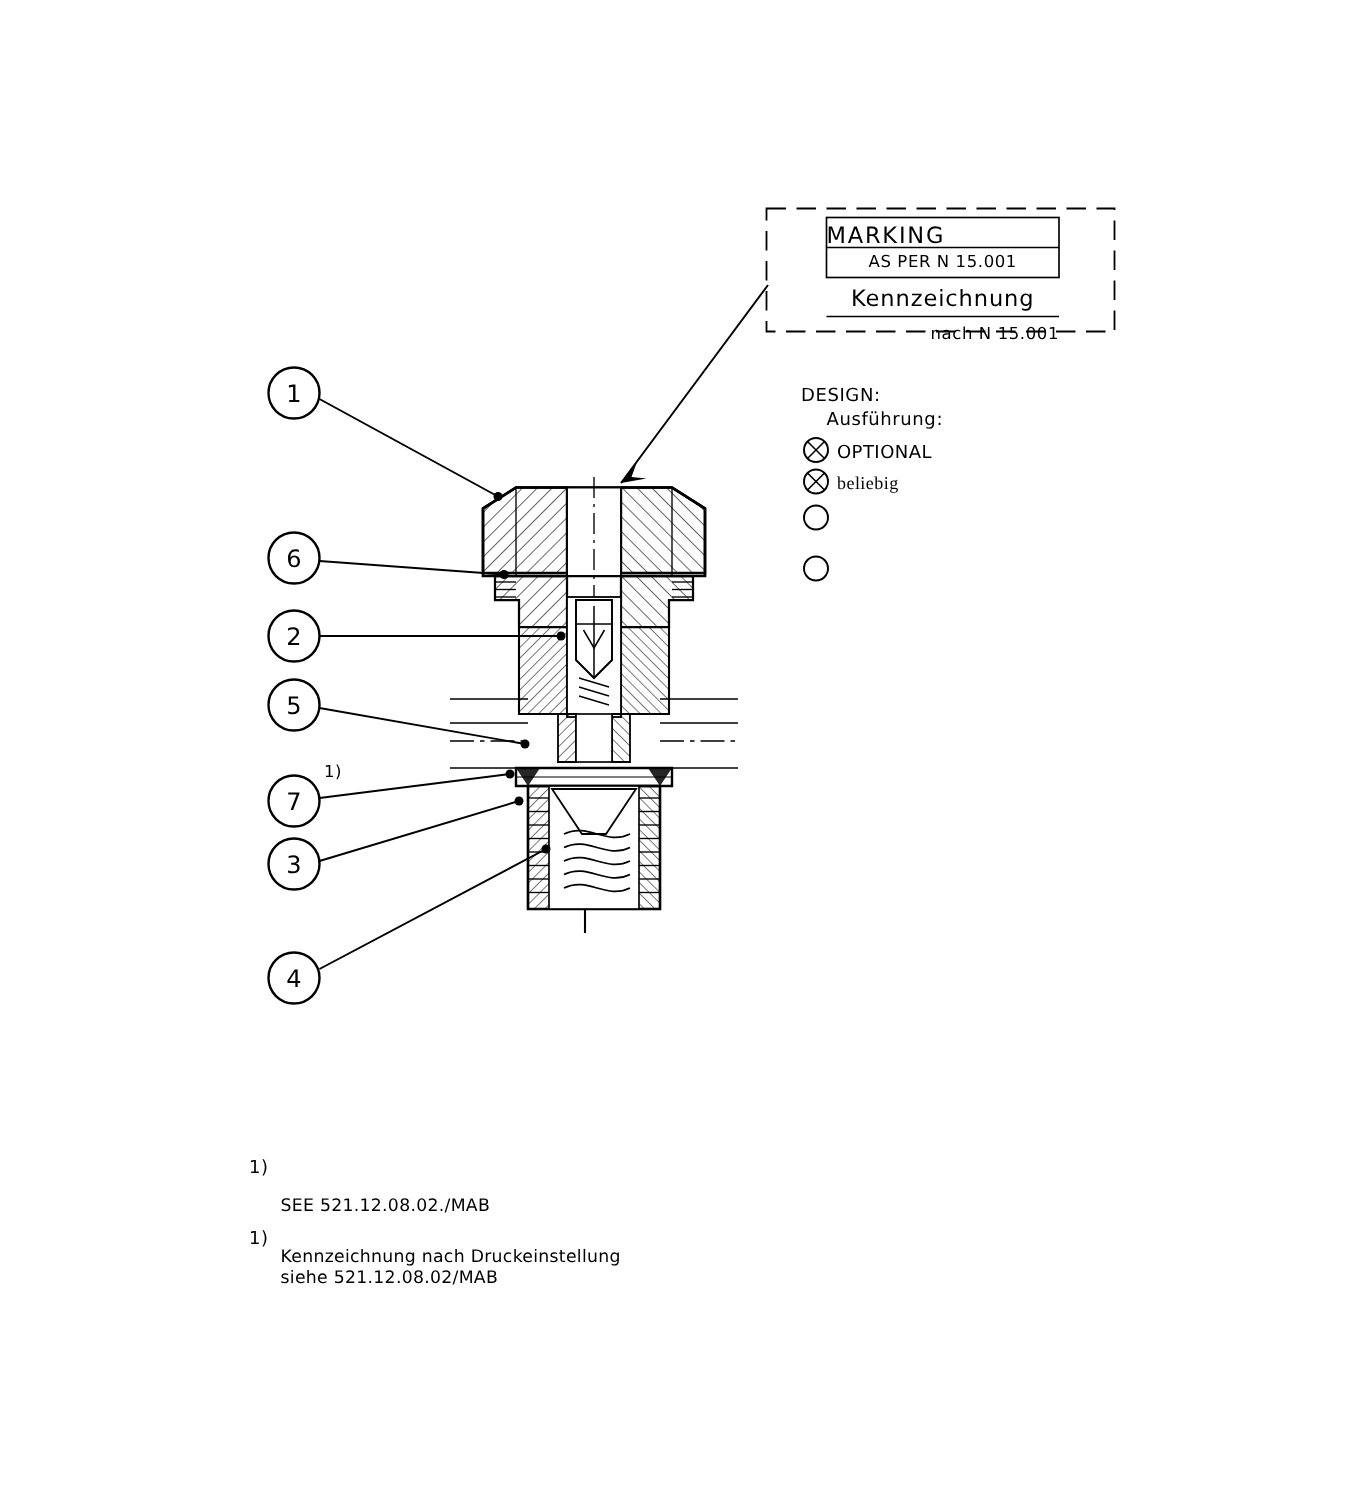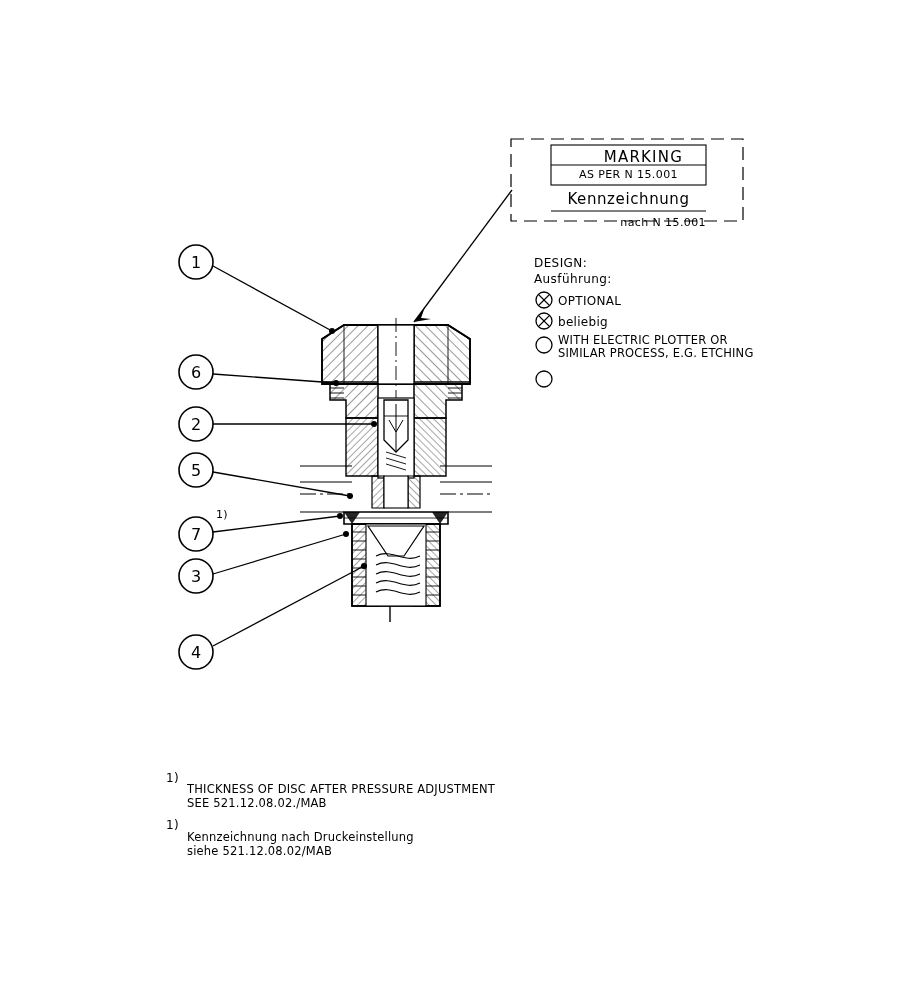--- a/index.html
+++ b/index.html
@@ -252,44 +252,41 @@
       <circle cx="196" cy="576" r="17" fill="#fff" stroke="#000" stroke-width="1.6"></circle>
       <line x1="213" y1="574" x2="346" y2="534" stroke="#000" stroke-width="1.3"></line>
       <circle cx="346" cy="534" r="3" fill="#000"></circle>
 
       <circle cx="196" cy="652" r="17" fill="#fff" stroke="#000" stroke-width="1.6"></circle>
       <line x1="213" y1="646" x2="364" y2="566" stroke="#000" stroke-width="1.3"></line>
       <circle cx="364" cy="566" r="3" fill="#000"></circle>
     </g>
   </svg>
 
-  <div class="txt marking-title" style="left:551px; top:148px; width:132px; text-align:right;">MARKING</div>
+  <div class="txt marking-title" style="left:551px; top:148px; width:132px; text-align:left;">MARKING</div>
   <div class="txt marking-sub" style="left:551px; top:168px; width:155px; text-align:center;">AS PER N 15.001</div>
   <div class="txt marking-de" style="left:551px; top:190px; width:155px; text-align:center;">Kennzeichnung</div>
   <div class="txt marking-sub" style="left:551px; top:216px; width:155px; text-align:right;">nach N 15.001</div>
 
   <div class="txt design-label" style="left:534px; top:256px;">DESIGN:</div>
-  <div class="txt design-label" style="left:534px; top:272px;">Ausführung:</div>
+  <div class="txt design-label" style="left:551px; top:272px;">Ausführung:</div>
 
   <div class="txt opt-text" style="left:558px; top:294px;">OPTIONAL</div>
-  <div class="txt opt-text" style="left:558px; top:315px;">beliebig</div>
-  <div class="txt opt-text-small" style="left:558px; top:334px; width:230px;">WITH ELECTRIC PLOTTER OR
-SIMILAR PROCESS, E.G. ETCHING</div>
+  <div class="txt opt-text" style="left:558px; top:315px;font-family:Liberation Serif, serif;">beliebig</div>
 
   <div class="balloon-num" style="left:179px; top:253px;">1</div>
   <div class="balloon-num" style="left:179px; top:363px;">6</div>
   <div class="balloon-num" style="left:179px; top:415px;">2</div>
   <div class="balloon-num" style="left:179px; top:461px;">5</div>
   <div class="balloon-num" style="left:179px; top:525px;">7</div>
   <div class="balloon-num" style="left:179px; top:567px;">3</div>
   <div class="balloon-num" style="left:179px; top:643px;">4</div>
 
   <div class="txt sup-mark" style="left:216px; top:508px;">1)</div>
 
   <div class="txt note-sup" style="left:166px; top:771px;">1)</div>
-  <div class="txt note-text" style="left:187px; top:783px;">THICKNESS OF DISC AFTER PRESSURE ADJUSTMENT</div>
   <div class="txt note-text" style="left:187px; top:797px;">SEE 521.12.08.02./MAB</div>
 
   <div class="txt note-sup" style="left:166px; top:818px;">1)</div>
   <div class="txt note-text" style="left:187px; top:831px;">Kennzeichnung nach Druckeinstellung</div>
   <div class="txt note-text" style="left:187px; top:845px;">siehe 521.12.08.02/MAB</div>
 
 </div>
 
 </body></html>

